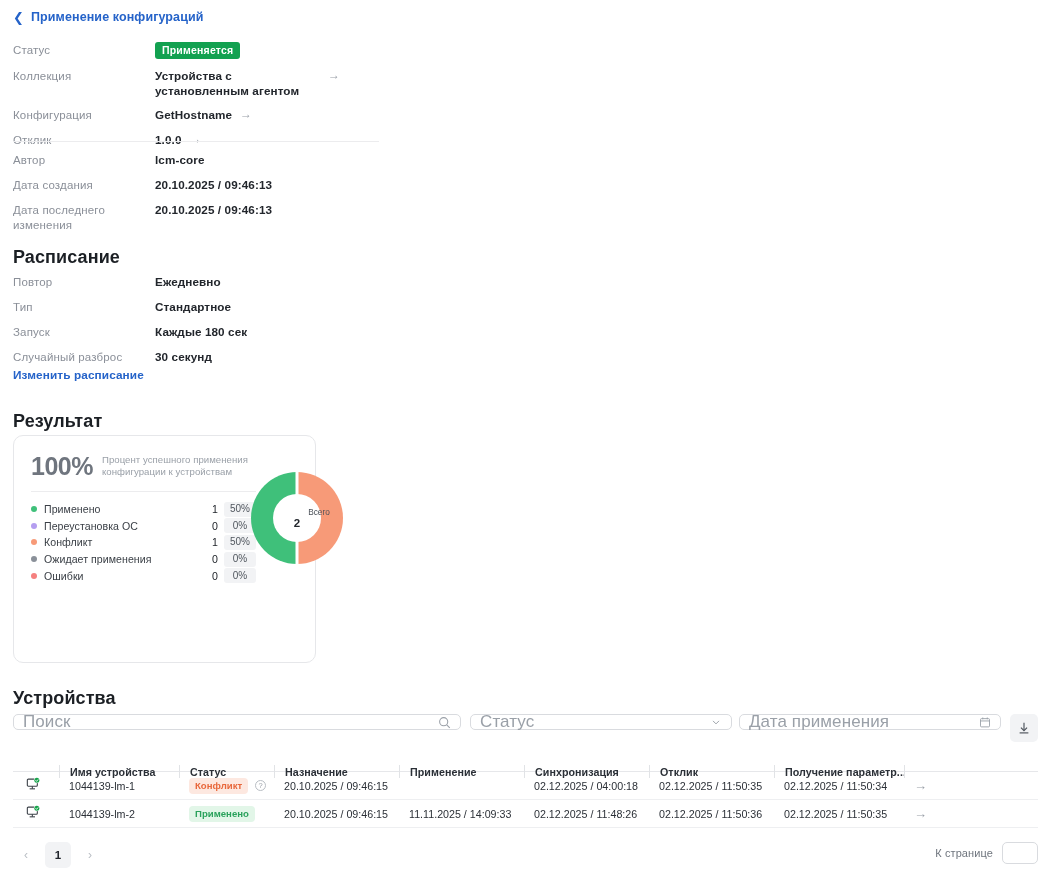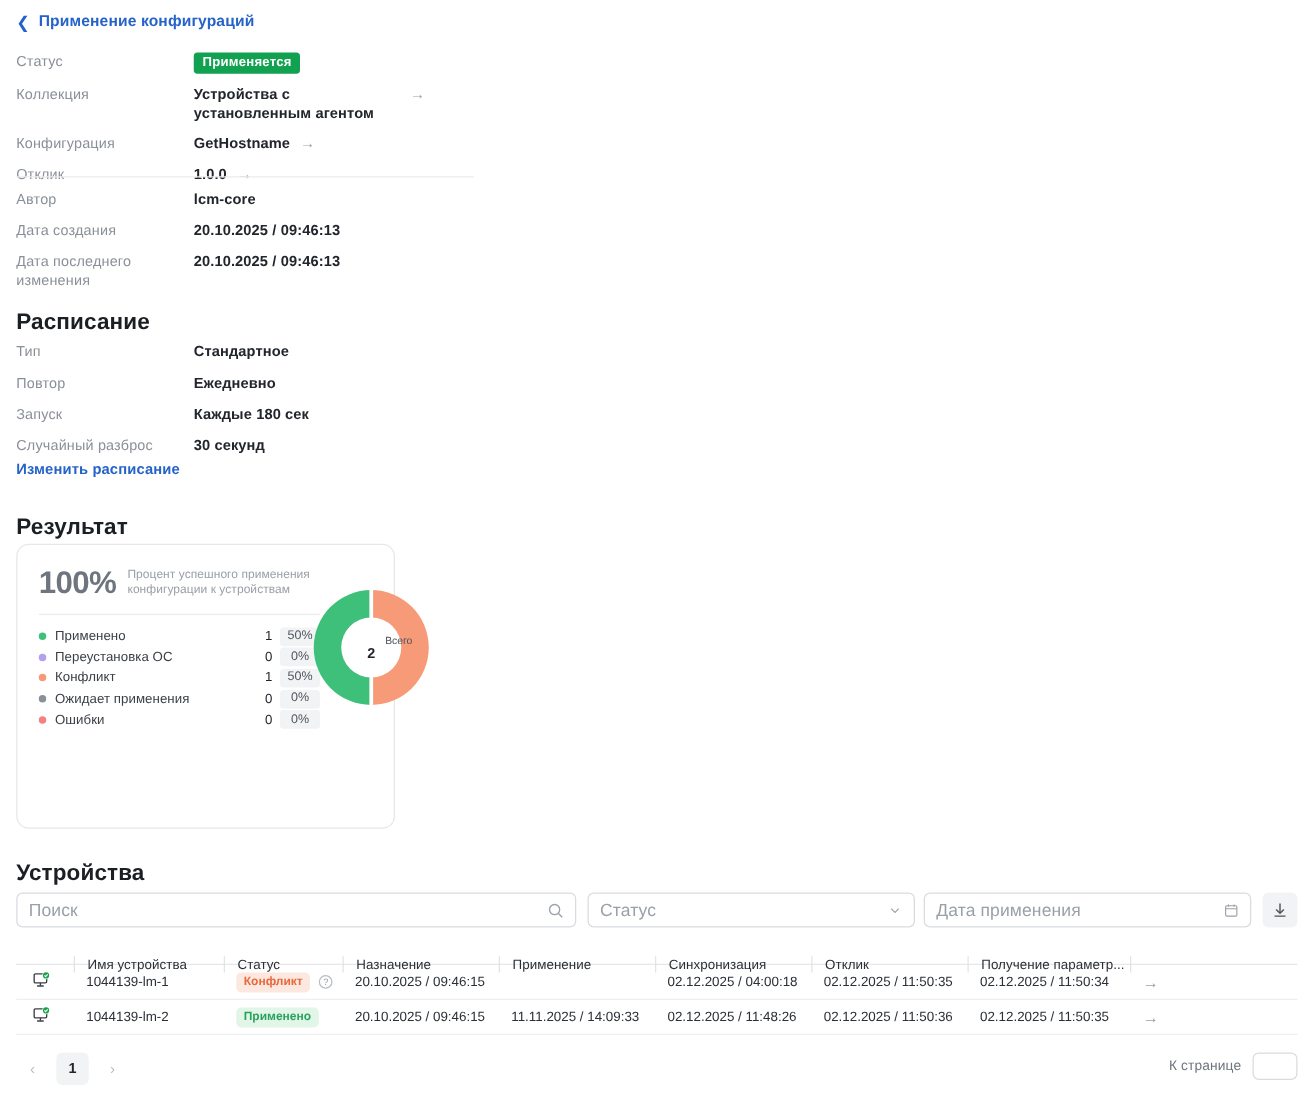--- a/index.html
+++ b/index.html
@@ -83,42 +83,42 @@
     position: absolute; left: 23px; top: 23px; width: 48px; height: 48px;
     border-radius: 50%; background: #ffffff;
     display: flex; flex-direction: column; align-items: center; justify-content: center;
   }
   .donut .hole .t1 { font-size: 8.3px; color: #4b5159; line-height: 10px; padding-left: 44px; }
   .donut .hole .t2 { font-size: 11.5px; font-weight: 700; color: #22262c; line-height: 13px; }
 
   
   .toolbar { position: absolute; left: 13px; top: 714px; width: 1025px; height: 28px; }
   .field {
-    position: absolute; top: 0; height: 28px;
+    position: absolute; top: 0; height: 16px;
     border: 1px solid #d9dbdf; border-radius: 5px; background: #fff;
     display: flex; align-items: center; padding: 0 9px;
-    font-size: 14px; color: #9aa0a8;
+    font-size: 17px; color: #9aa0a8;
   }
   .field .ph { flex: 1 1 auto; letter-spacing: .1px; }
   .field .ic { color: #9aa0a8; display: flex; align-items: center; }
   #search-field { left: 0; width: 448px; }
   #status-field { left: 457px; width: 262px; }
   #date-field { left: 726px; width: 262px; }
   #download-btn {
     position: absolute; left: 997px; top: 0; width: 28px; height: 28px;
     background: #f2f3f5; border-radius: 5px;
     display: flex; align-items: center; justify-content: center; cursor: pointer;
   }
 
   
   .table { position: absolute; left: 13px; top: 748px; width: 1025px; }
   .trow { display: flex; align-items: center; }
   .thead { height: 24px; border-bottom: 1px solid #e6e7ea; }
   .thead .cell {
-    font-size: 10.7px; font-weight: 400; color: #2b3037; letter-spacing: .05px;
+    font-size: 10.7px; font-weight: 700; color: #2b3037; letter-spacing: .05px;
     border-left: 1px solid #e1e3e6; padding-left: 10px; height: 13px;
     display: flex; align-items: center; overflow: hidden; white-space: nowrap; margin-top: 24px;
   }
   .thead .cell.noline { border-left: none; }
   .tbody .trow { height: 28px; border-bottom: 1px solid #eeeff1; }
   .tbody .cell {
     font-size: 10.7px; color: #2b3037; padding-left: 10px;
     display: flex; align-items: center; white-space: nowrap;
   }
   .c-icon  { width: 46px; flex: 0 0 46px; justify-content: flex-start; padding-left: 13px !important; }
@@ -210,26 +210,26 @@
     <div class="kvrow">
       <div class="k" style="width:130px;flex:0 0 142px;">Дата последнего изменения</div>
       <div class="v">20.10.2025 / 09:46:13</div>
     </div>
   </div>
 
   <div class="section-title" style="top:247px;">Расписание</div>
 
   <div class="kv" style="top:274px;">
     <div class="kvrow">
+      <div class="k">Повтор</div>
+      <div class="v">Ежедневно</div>
+    </div>
+    <div class="kvrow">
       <div class="k">Тип</div>
       <div class="v">Стандартное</div>
-    </div>
-    <div class="kvrow">
-      <div class="k">Повтор</div>
-      <div class="v">Ежедневно</div>
     </div>
     <div class="kvrow">
       <div class="k">Запуск</div>
       <div class="v">Каждые 180 сек</div>
     </div>
     <div class="kvrow">
       <div class="k">Случайный разброс</div>
       <div class="v">30 секунд</div>
     </div>
   </div>

